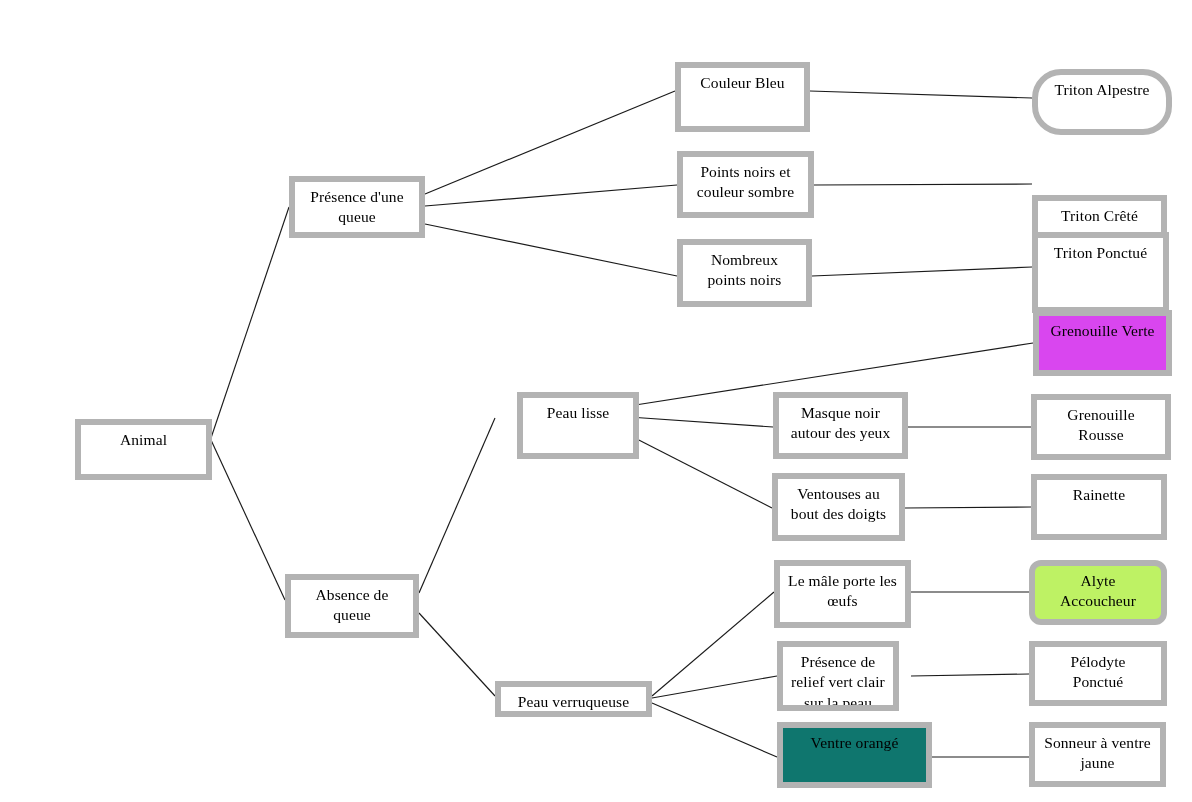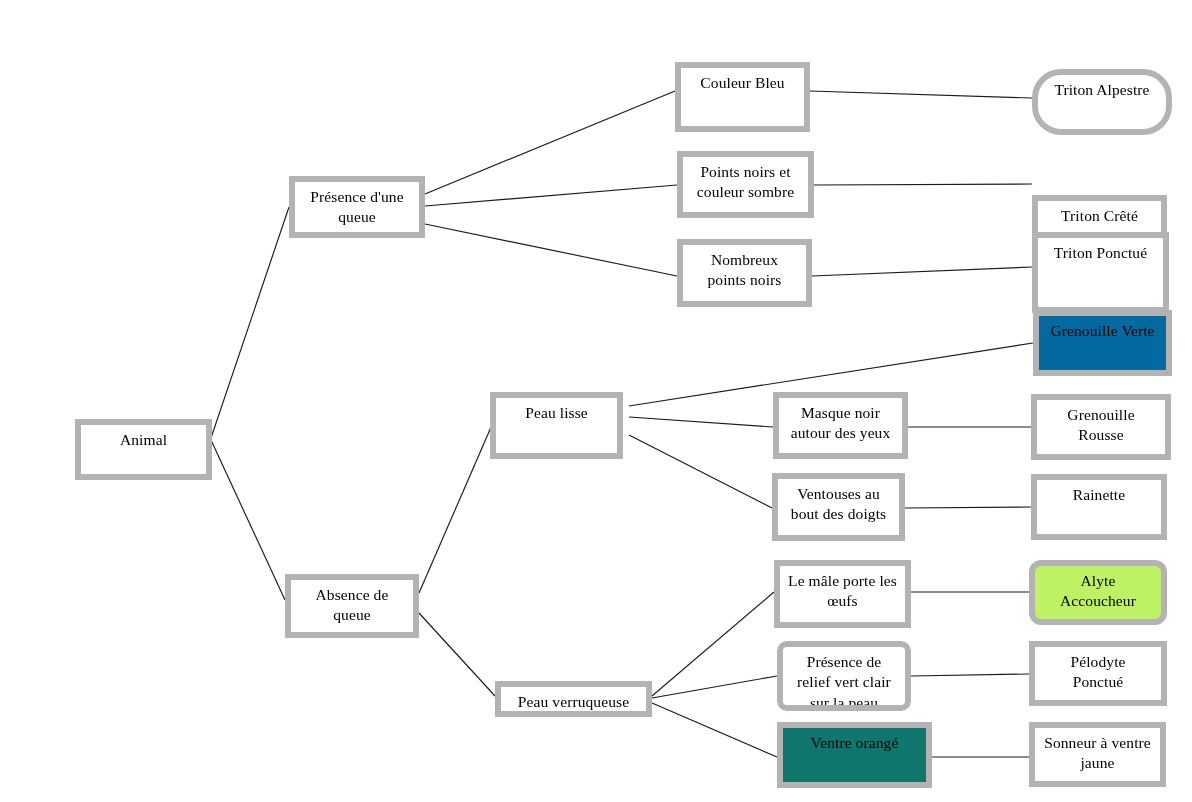--- a/index.html
+++ b/index.html
@@ -98,56 +98,56 @@
         <span class="node-label">Couleur Bleu</span>
       </div>
       <div class="node-box" style="left: 677px; top: 151px; width: 137px; height: 67px; border-color: rgb(179, 179, 179); background: rgb(255, 255, 255);">
         <span class="node-label">Points noirs et
 couleur sombre</span>
       </div>
       <div class="node-box" style="left: 677px; top: 239px; width: 135px; height: 68px; border-color: rgb(179, 179, 179); background: rgb(255, 255, 255);">
         <span class="node-label">Nombreux
 points noirs</span>
       </div>
-      <div class="node-box" style="left: 490px; top: 392px; width: 133px; height: 67px; border-color: rgb(179, 179, 179); background: rgb(255, 255, 255);">
+      <div class="node-box" style="left: 517px; top: 392px; width: 122px; height: 67px; border-color: rgb(179, 179, 179); background: rgb(255, 255, 255);">
         <span class="node-label">Peau lisse</span>
       </div>
       <div class="node-box" style="left: 495px; top: 681px; width: 157px; height: 36px; border-color: rgb(179, 179, 179); background: rgb(255, 255, 255);">
         <span class="node-label">Peau verruqueuse</span>
       </div>
       <div class="node-box" style="left: 773px; top: 392px; width: 135px; height: 67px; border-color: rgb(179, 179, 179); background: rgb(255, 255, 255);">
         <span class="node-label">Masque noir
 autour des yeux</span>
       </div>
       <div class="node-box" style="left: 772px; top: 473px; width: 133px; height: 68px; border-color: rgb(179, 179, 179); background: rgb(255, 255, 255);">
         <span class="node-label">Ventouses au
 bout des doigts</span>
       </div>
       <div class="node-box" style="left: 774px; top: 560px; width: 137px; height: 68px; border-color: rgb(179, 179, 179); background: rgb(255, 255, 255);">
         <span class="node-label">Le mâle porte les
 œufs</span>
       </div>
-      <div class="node-box" style="left: 777px; top: 641px; width: 134px; height: 70px; border-color: rgb(179, 179, 179); background: rgb(255, 255, 255); border-radius: 10px;">
+      <div class="node-box" style="left: 777px; top: 641px; width: 122px; height: 70px; border-color: rgb(179, 179, 179); background: rgb(255, 255, 255);">
         <span class="node-label">Présence de
 relief vert clair
 sur la peau</span>
       </div>
       <div class="node-box" style="left: 777px; top: 722px; width: 155px; height: 66px; border-color: rgb(179, 179, 179); background: #0f766e;">
         <span class="node-label">Ventre orangé</span>
       </div>
       <div class="node-box" style="left: 1032px; top: 69px; width: 140px; height: 66px; border-color: rgb(179, 179, 179); background: rgb(255, 255, 255); border-radius: 29px;">
         <span class="node-label">Triton Alpestre</span>
       </div>
       <div class="node-box" style="left: 1032px; top: 151px; width: 135px; height: 65px; border-color: rgb(179, 179, 179); background: rgb(255, 255, 255); margin-top: 44px;">
         <span class="node-label">Triton Crêté</span>
       </div>
       <div class="node-box" style="left: 1032px; top: 232px; width: 137px; height: 81px; border-color: rgb(179, 179, 179); background: rgb(255, 255, 255);">
         <span class="node-label">Triton Ponctué</span>
       </div>
-      <div class="node-box" style="left: 1033px; top: 310px; width: 139px; height: 66px; border-color: rgb(179, 179, 179); background: #0369a1;">
+      <div class="node-box" style="left: 1033px; top: 310px; width: 139px; height: 66px; border-color: rgb(179, 179, 179); background: #d946ef;">
         <span class="node-label">Grenouille Verte</span>
       </div>
       <div class="node-box" style="left: 1031px; top: 394px; width: 140px; height: 66px; border-color: rgb(179, 179, 179); background: rgb(255, 255, 255);">
         <span class="node-label">Grenouille
 Rousse</span>
       </div>
       <div class="node-box" style="left: 1031px; top: 474px; width: 136px; height: 66px; border-color: rgb(179, 179, 179); background: rgb(255, 255, 255);">
         <span class="node-label">Rainette</span>
       </div>
       <div class="node-box" style="left: 1029px; top: 560px; width: 138px; height: 65px; border-color: rgb(179, 179, 179); background: #bef264; border-radius: 12px;">

